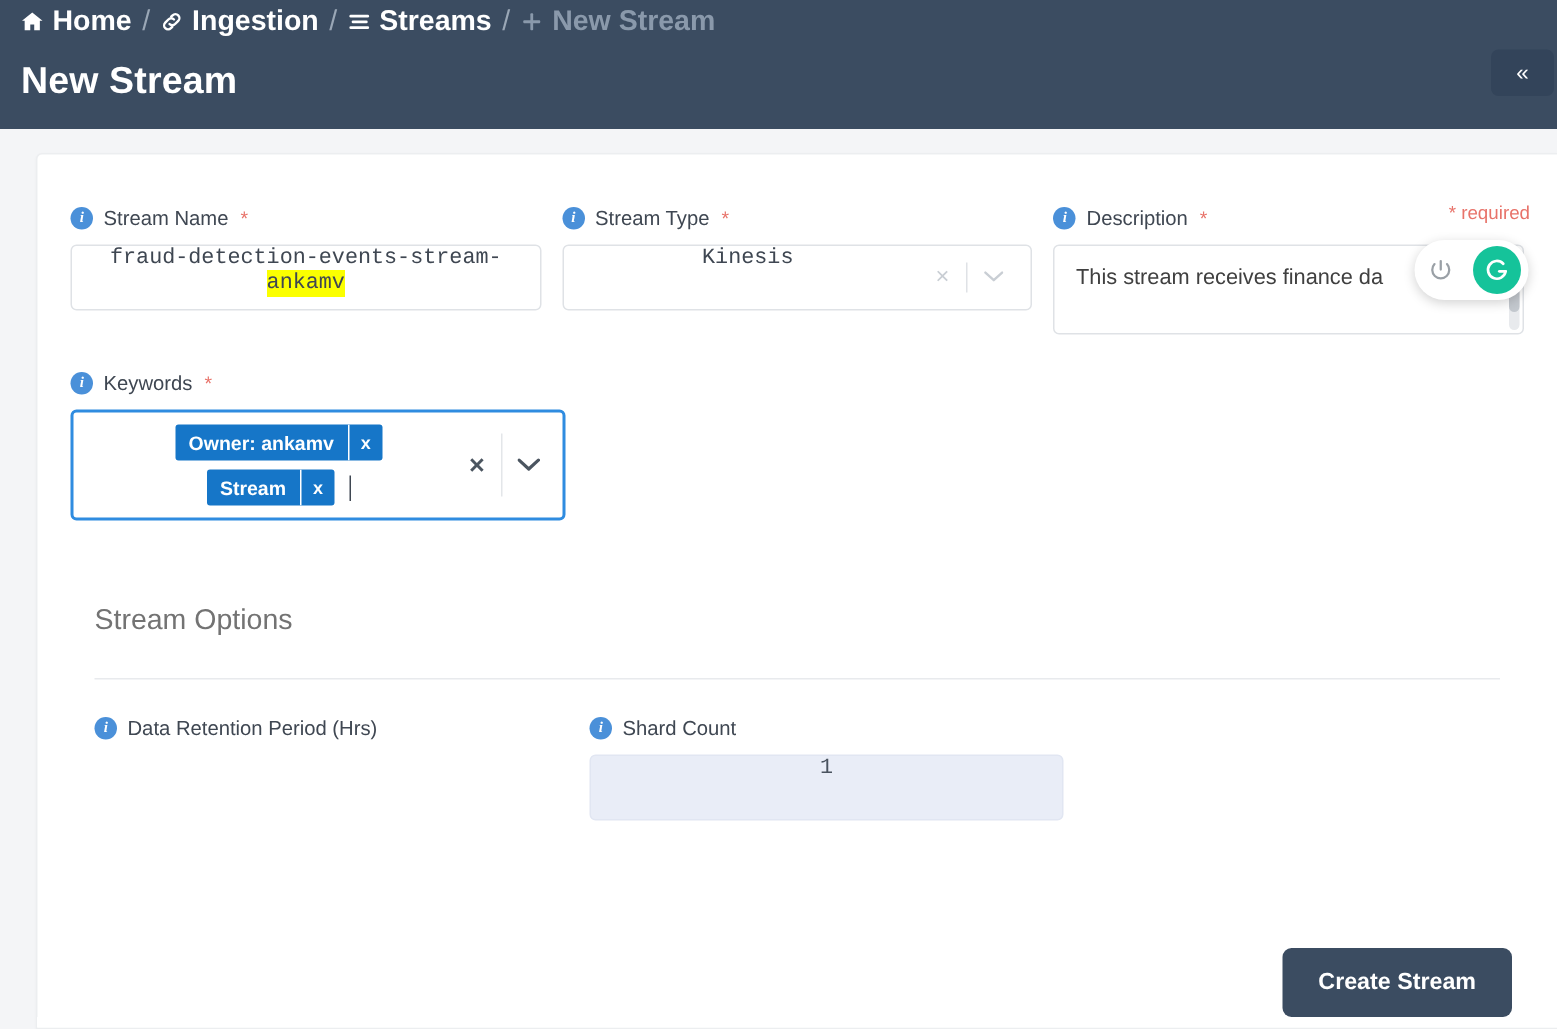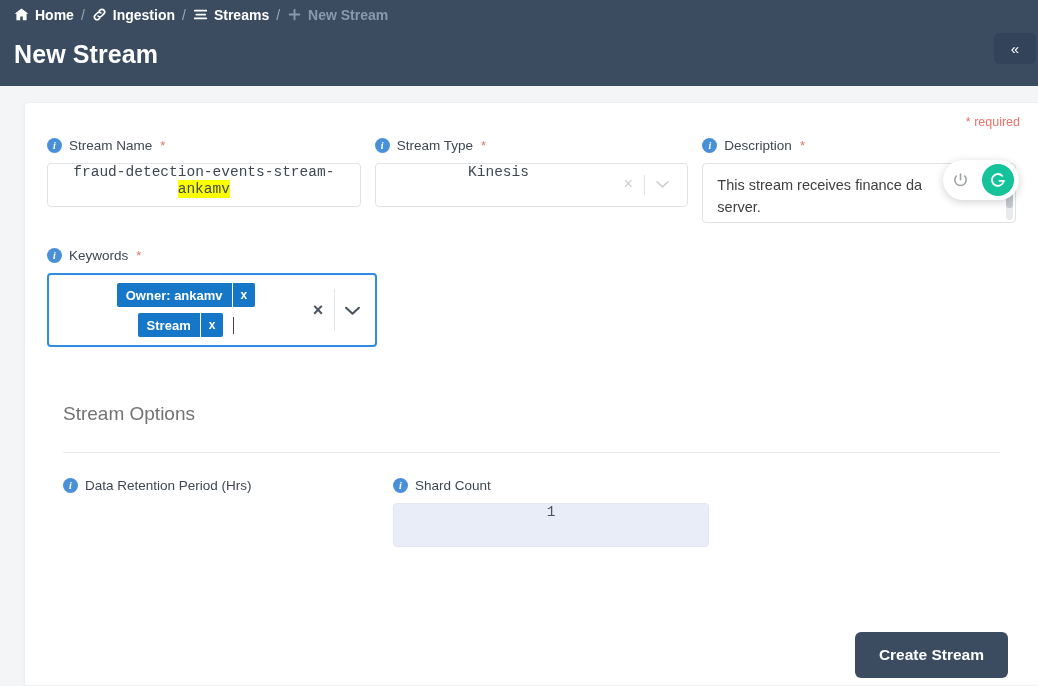--- a/index.html
+++ b/index.html
@@ -17,21 +17,21 @@
     background: #3b4c61;
     height: 86px;
     position: relative;
     padding: 0 14px;
   }
 
   .breadcrumb {
     display: flex;
     align-items: center;
     height: 29px;
-    font-size: 14px;
+    font-size: 19px;
     color: #ffffff;
     gap: 0px;
   }
   .crumb {
     display: flex;
     align-items: center;
     gap: 6px;
     font-weight: bold;
     color: #ffffff;
     white-space: nowrap;
@@ -91,21 +91,21 @@
     border: 1px solid #eceef0;
     border-right: none;
     padding: 10px 22px 0 22px;
     position: relative;
     box-shadow: 0 1px 2px rgba(0,0,0,0.04);
   }
 
   .required-note {
     position: absolute;
     right: 18px;
-    top: 12px;
+    top: 32px;
     color: #e8736a;
     font-size: 12.5px;
     margin-left: 19px;
   }
 
   
   .form-row {
     display: flex;
     gap: 14px;
     margin-top: 24px;
@@ -468,21 +468,20 @@
       </div>
 
       <div class="field wide">
         <div class="field-label">
           <span class="info-icon">i</span>
           <span>Description</span>
           <span class="req-star">*</span>
         </div>
         <div class="textarea">
           <div>This stream receives finance da</div>
-          <div>server.</div>
           <span class="ta-scroll">
             <span class="ta-thumb"></span>
           </span>
         </div>
 
         <div class="assist-widget">
           <span class="power-icon">
             <svg width="17" height="17" viewBox="0 0 18 18" fill="none" stroke="#9aa0a6" stroke-width="1.6" stroke-linecap="round">
               <path d="M9 2.2v6"></path>
               <path d="M13.4 4.3a6 6 0 1 1-8.8 0"></path>

